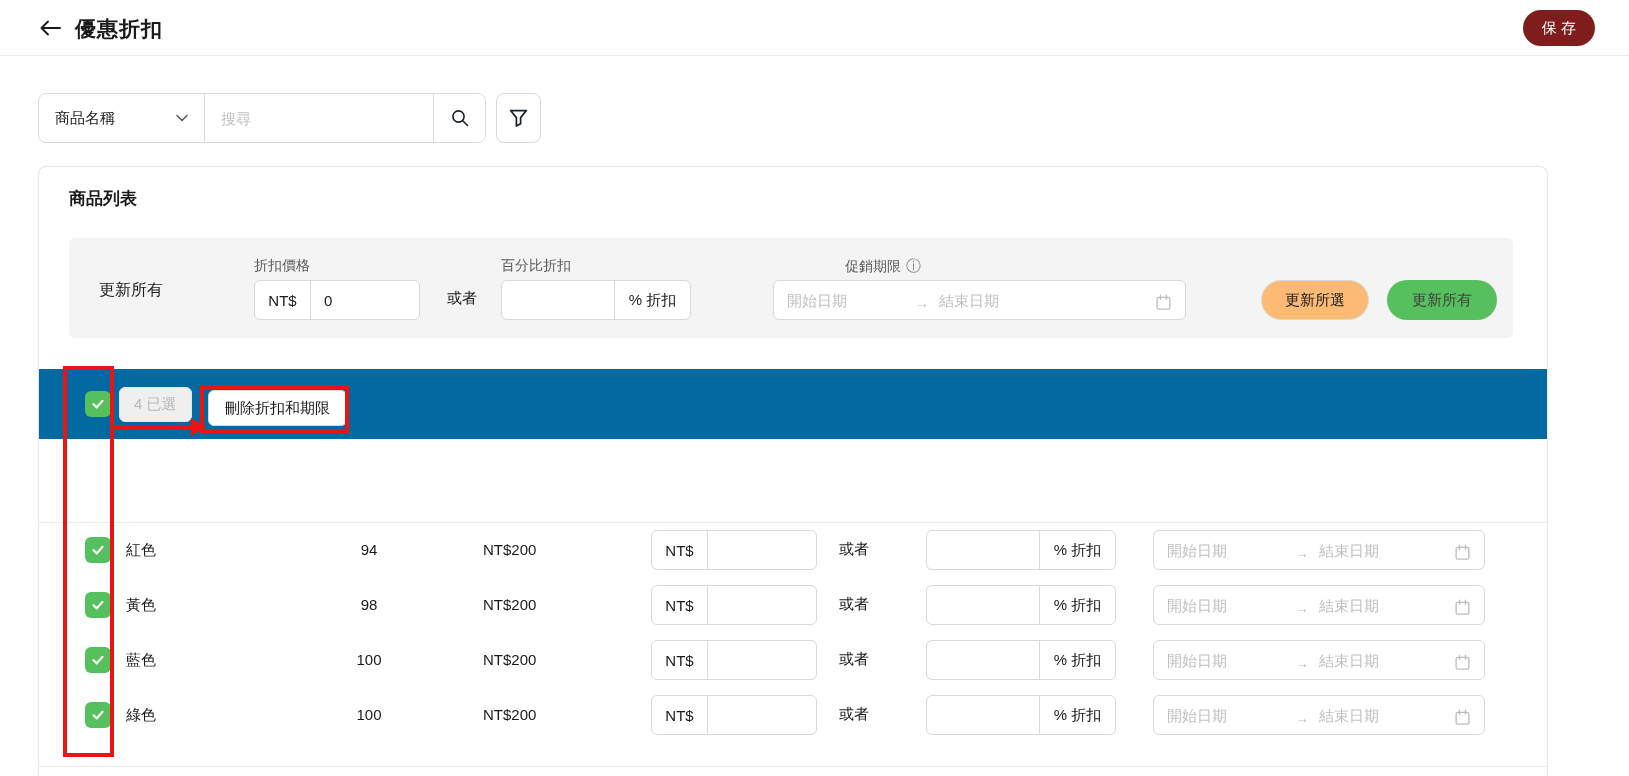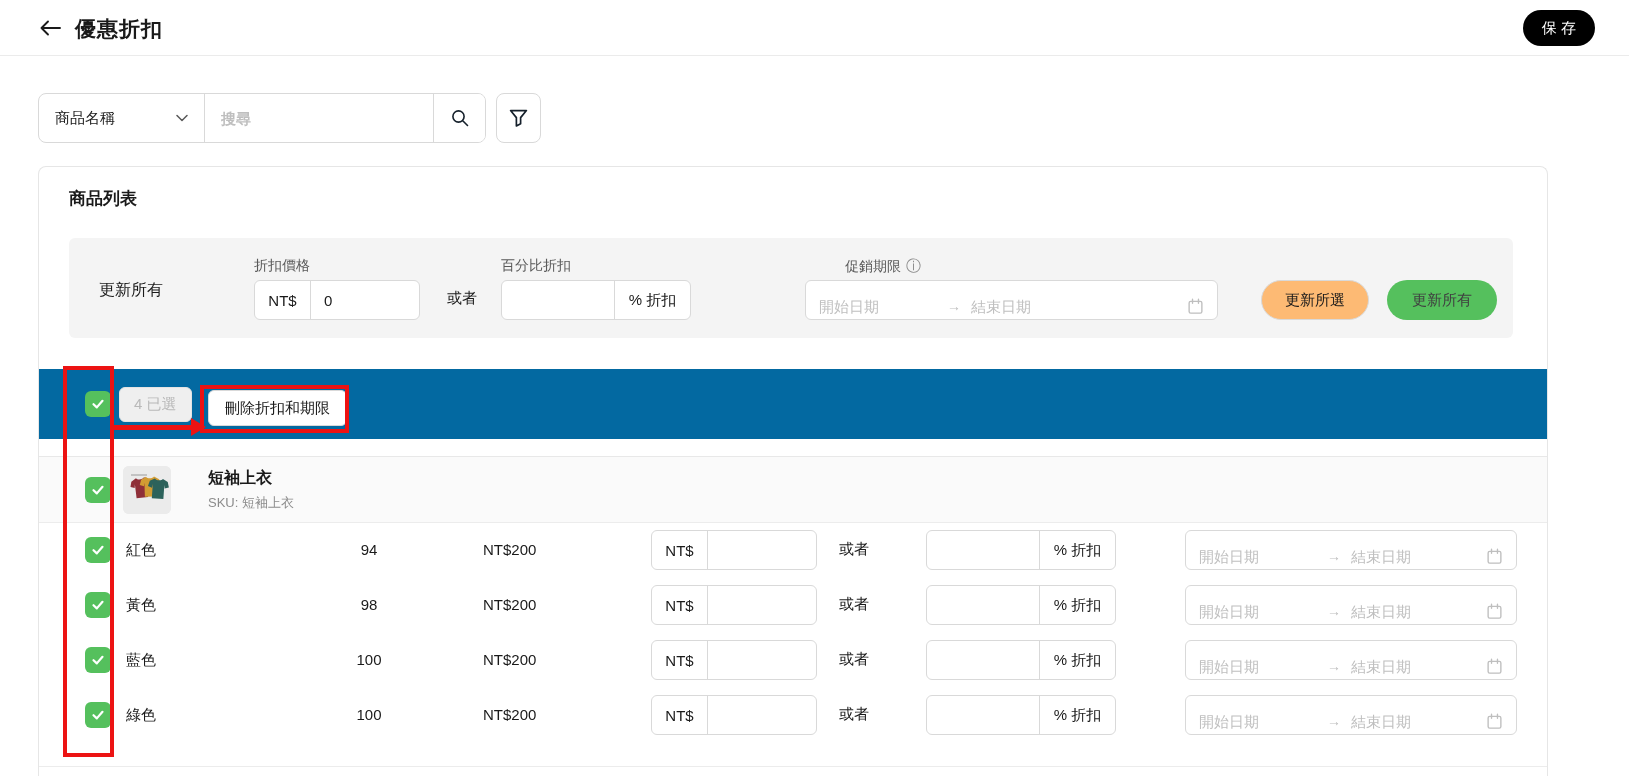--- a/index.html
+++ b/index.html
@@ -10,39 +10,39 @@
   
   .topbar { position:absolute; left:0; top:0; width:100%; height:56px; background:#fff; border-bottom:1px solid #ebebeb; }
   .back-btn { position:absolute; left:38px; top:17px; width:26px; height:22px; cursor:pointer; display:flex; align-items:center; }
   .page-title { position:absolute; left:75px; top:15px; font-size:21px; font-weight:bold; letter-spacing:1px; }
   .save-btn { position:absolute; right:34px; top:10px; height:36px; padding:0 19px; border:none; border-radius:18px; color:#fff; font-size:15px; font-family:inherit; cursor:pointer; }
 
   
   .search-row { position:absolute; left:38px; top:93px; display:flex; align-items:stretch; height:50px; }
   .search-group { display:flex; align-items:stretch; border:1px solid #d9d9d9; border-radius:8px; background:#fff; overflow:hidden; }
   .search-select { width:166px; display:flex; align-items:center; justify-content:space-between; padding:0 16px; border-right:1px solid #d9d9d9; cursor:pointer; font-size:15px; }
-  .search-input { width:228px; border:none; outline:none; padding:0 16px; font-size:15px; font-family:inherit; color:#737373;font-weight:bold; }
+  .search-input { width:228px; border:none; outline:none; padding:0 16px; font-size:15px; font-family:inherit; color:#737373; }
   .search-input::placeholder { color:#bfbfbf; }
   .search-btn { width:52px; display:flex; align-items:center; justify-content:center; background:#fff; border:none; border-left:1px solid #d9d9d9; cursor:pointer; }
   .filter-btn { margin-left:10px; width:45px; border:1px solid #d9d9d9; border-radius:8px; background:#fff; display:flex; align-items:center; justify-content:center; cursor:pointer; }
 
   
   .panel { position:absolute; left:38px; top:166px; width:1510px; height:620px; border:1px solid #e6e6e6; border-bottom:none; border-radius:8px 8px 0 0; background:#fff; overflow:hidden; }
   .panel-title { position:absolute; left:30px; top:20px; font-size:17px; font-weight:bold; }
 
   
   .batch { position:absolute; left:30px; top:71px; width:1444px; height:100px; background:#f4f4f4; border-radius:6px; }
   .batch-label { position:absolute; left:30px; top:42px; font-size:16px; font-weight:500; }
   .f-label { position:absolute; font-size:14px; color:#595959; top:19px; white-space:nowrap; display:flex; align-items:center; gap:5px; }
   .ctrl { position:absolute; top:42px; height:40px; background:#fff; border:1px solid #d9d9d9; border-radius:6px; display:flex; align-items:stretch; overflow:hidden; }
   .ctrl .prefix { width:56px; display:flex; align-items:center; justify-content:center; border-right:1px solid #d9d9d9; font-size:15px; }
   .ctrl .suffix { width:76px; display:flex; align-items:center; justify-content:center; border-left:1px solid #d9d9d9; font-size:15px; white-space:nowrap; }
   .ctrl input { border:none; outline:none; flex:1; min-width:0; padding:0 13px; font-size:15px; font-family:inherit; color:#1a1a1a; background:transparent; }
   .or-label { position:absolute; top:51px; font-size:15px; }
-  .date-range { padding:17px 13px; align-items:flex-start; cursor:pointer;margin-left:32px; }
+  .date-range { padding:8px 13px; align-items:flex-end; cursor:pointer; }
   .date-range .ph { color:#bfbfbf; font-size:15px; white-space:nowrap; }
   .date-range .range-arrow { color:#bfbfbf; font-size:14px; margin:0 10px; }
   .date-range .start { width:118px; }
   .date-range .end { flex:1; }
   .pill-btn { position:absolute; top:42px; height:40px; border-radius:20px; font-size:15px; font-family:inherit; cursor:pointer; display:flex; align-items:center; justify-content:center; }
   .btn-outline { background:#fdba74; border:1px solid #d9d9d9; color:#1a1a1a; }
   .btn-green { border:none; color:#404040; }
 
   
   .sel-band { position:absolute; left:0; right:0; top:202px; height:70px; background:#0369a1; }
@@ -96,21 +96,21 @@
 
 <div class="page">
 
   <header class="topbar">
     <span class="back-btn">
       <svg width="24" height="18" viewBox="0 0 24 18">
         <path d="M22 9 L3.5 9 M10 2.5 L3.5 9 L10 15.5" fill="none" stroke="#1a1a1a" stroke-width="1.9" stroke-linecap="round" stroke-linejoin="round"></path>
       </svg>
     </span>
     <h1 class="page-title">優惠折扣</h1>
-    <button class="save-btn" style="background:#000000">保 存</button>
+    <button class="save-btn" style="background:#7f1d1d">保 存</button>
   </header>
 
   <div class="search-row">
     <div class="search-group">
       <div class="search-select">
         <span>商品名稱</span>
         <svg width="12" height="8" viewBox="0 0 12 8">
           <path d="M1 1.5 L6 6.5 L11 1.5" fill="none" stroke="#595959" stroke-width="1.5" stroke-linecap="round" stroke-linejoin="round"></path>
         </svg>
       </div>
@@ -170,46 +170,20 @@
     <div class="sel-band">
       <span class="checkbox" style="background:#55c05d">
         <svg width="14" height="14" viewBox="0 0 14 14">
           <path d="M2.5 7.2 L5.8 10.4 L11.5 3.8" fill="none" stroke="#fff" stroke-width="2.2" stroke-linecap="round" stroke-linejoin="round"></path>
         </svg>
       </span>
       <button class="count-btn">4 已選</button>
       <button class="del-btn">刪除折扣和期限</button>
     </div>
 
-    <div class="prod-row">
-      <span class="checkbox" style="background:#55c05d">
-        <svg width="14" height="14" viewBox="0 0 14 14">
-          <path d="M2.5 7.2 L5.8 10.4 L11.5 3.8" fill="none" stroke="#fff" stroke-width="2.2" stroke-linecap="round" stroke-linejoin="round"></path>
-        </svg>
-      </span>
-      <div class="prod-thumb">
-        <svg width="48" height="48" viewBox="0 0 48 48">
-          <rect width="48" height="48" fill="#ebebeb"></rect>
-          <path d="M24 9 L8 9" stroke="#9a9a9a" stroke-width="1"></path>
-          <g transform="translate(7,13) rotate(-7)">
-            <path d="M6 0 L1 2.8 L-0.5 8 L3.6 9.4 L4.2 5.8 L4.2 20 L15.8 20 L15.8 5.8 L16.4 9.4 L20.5 8 L19 2.8 L14 0 C12.8 2.2 7.2 2.2 6 0 Z" fill="#8f2f38"></path>
-          </g>
-          <g transform="translate(17,11) rotate(-2)">
-            <path d="M6 0 L1 2.8 L-0.5 8 L3.6 9.4 L4.2 5.8 L4.2 20 L15.8 20 L15.8 5.8 L16.4 9.4 L20.5 8 L19 2.8 L14 0 C12.8 2.2 7.2 2.2 6 0 Z" fill="#d29c33"></path>
-          </g>
-          <g transform="translate(26,12) rotate(4)">
-            <path d="M6 0 L1 2.8 L-0.5 8 L3.6 9.4 L4.2 5.8 L4.2 20 L15.8 20 L15.8 5.8 L16.4 9.4 L20.5 8 L19 2.8 L14 0 C12.8 2.2 7.2 2.2 6 0 Z" fill="#2c625b"></path>
-          </g>
-        </svg>
-      </div>
-      <div class="prod-text">
-        <div class="prod-name">短袖上衣</div>
-        <div class="prod-sku">SKU: 短袖上衣</div>
-      </div>
-    </div>
 
     <div class="variants">
   <div class="v-row">
     <span class="checkbox" style="background:#55c05d">
       <svg width="14" height="14" viewBox="0 0 14 14">
         <path d="M2.5 7.2 L5.8 10.4 L11.5 3.8" fill="none" stroke="#fff" stroke-width="2.2" stroke-linecap="round" stroke-linejoin="round"></path>
       </svg>
     </span>
     <span class="v-name">紅色</span>
     <span class="v-qty">94</span>

